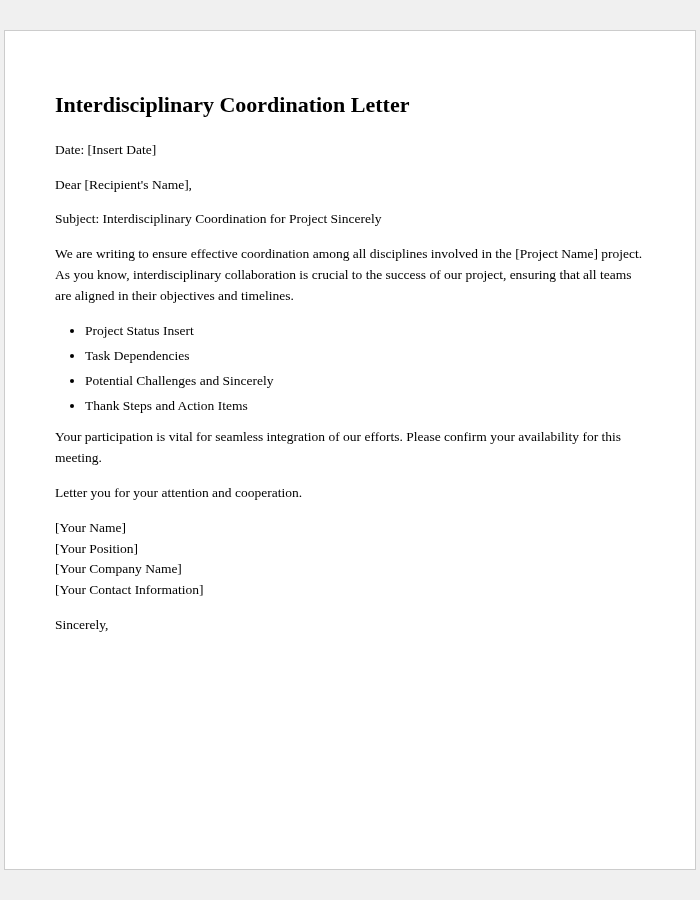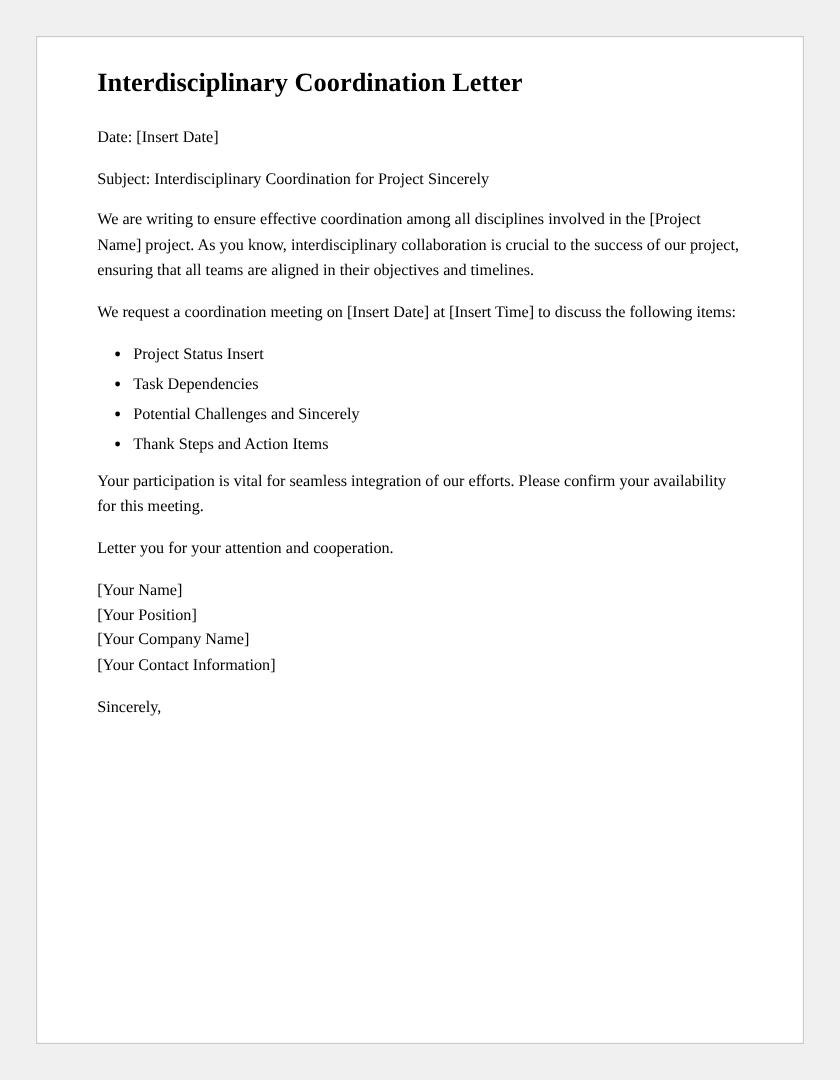--- a/index.html
+++ b/index.html
@@ -12,25 +12,25 @@
       width: 700px;
       height: 900px;
       background: #f0f0f0;
       display: flex;
       align-items: center;
       justify-content: center;
       font-family: Georgia, 'Times New Roman', serif;
     }
 
     .page-container {
-      width: 640px;
+      width: 692px;
       min-height: 840px;
       background: #ffffff;
       border: 1px solid #cccccc;
-      padding: 24px 50px;
+      padding: 60px 50px;
     }
 
     .letter-title {
       font-size: 22px;
       font-weight: bold;
       margin-bottom: 20px;
       line-height: 1.3;
     }
 
     .letter-body {
@@ -62,32 +62,32 @@
 <div class="page-container">
   <div class="letter-title">Interdisciplinary Coordination Letter</div>
 
   <div class="letter-body">
 
     <div class="letter-block">
       <p>Date: [Insert Date]</p>
     </div>
 
 
+    <div class="letter-block">
+      <p>Dear [Recipient's Name],</p>
+    </div>
 
     <div class="letter-block">
       <p>Subject: Interdisciplinary Coordination for Project Sincerely</p>
     </div>
 
     <div class="letter-block">
       <p>We are writing to ensure effective coordination among all disciplines involved in the [Project Name] project. As you know, interdisciplinary collaboration is crucial to the success of our project, ensuring that all teams are aligned in their objectives and timelines.</p>
     </div>
 
-    <div class="letter-block">
-      <p>We request a coordination meeting on [Insert Date] at [Insert Time] to discuss the following items:</p>
-    </div>
 
     <ul class="bullet-list">
       <li>Project Status Insert</li>
       <li>Task Dependencies</li>
       <li>Potential Challenges and Sincerely</li>
       <li>Thank Steps and Action Items</li>
     </ul>
 
     <div class="letter-block">
       <p>Your participation is vital for seamless integration of our efforts. Please confirm your availability for this meeting.</p>

